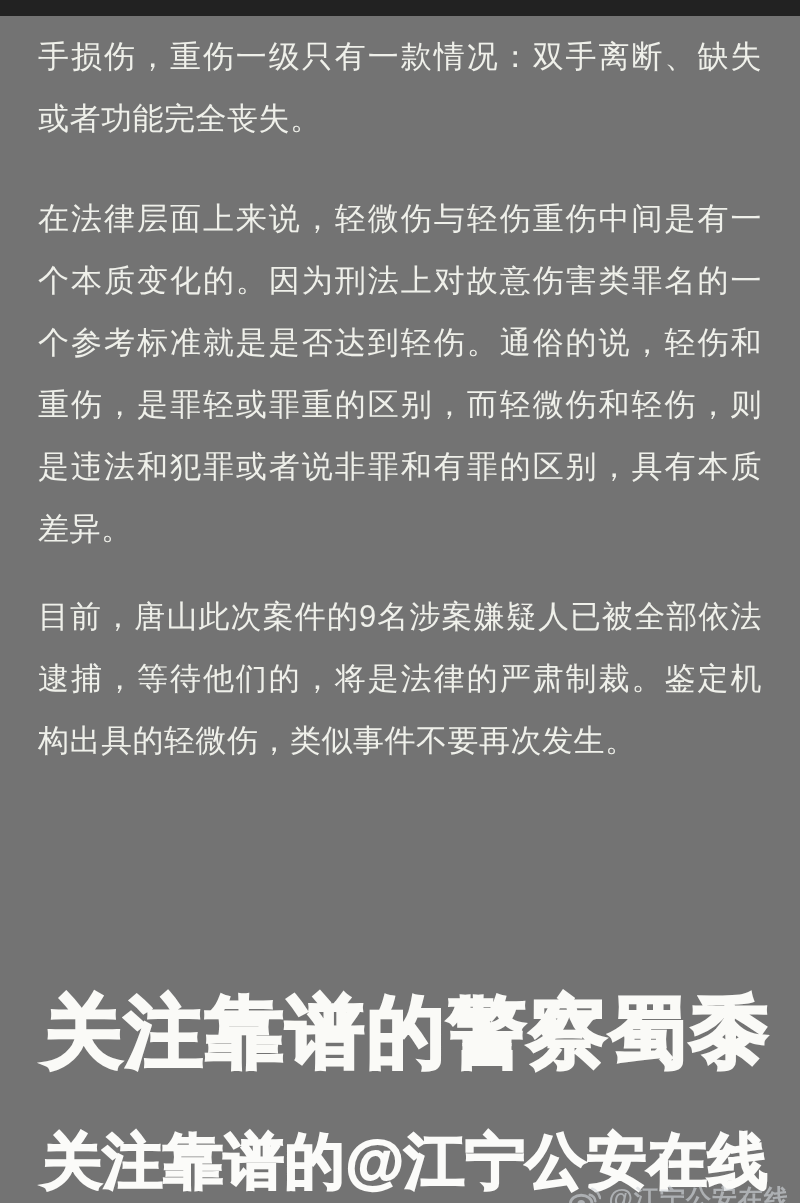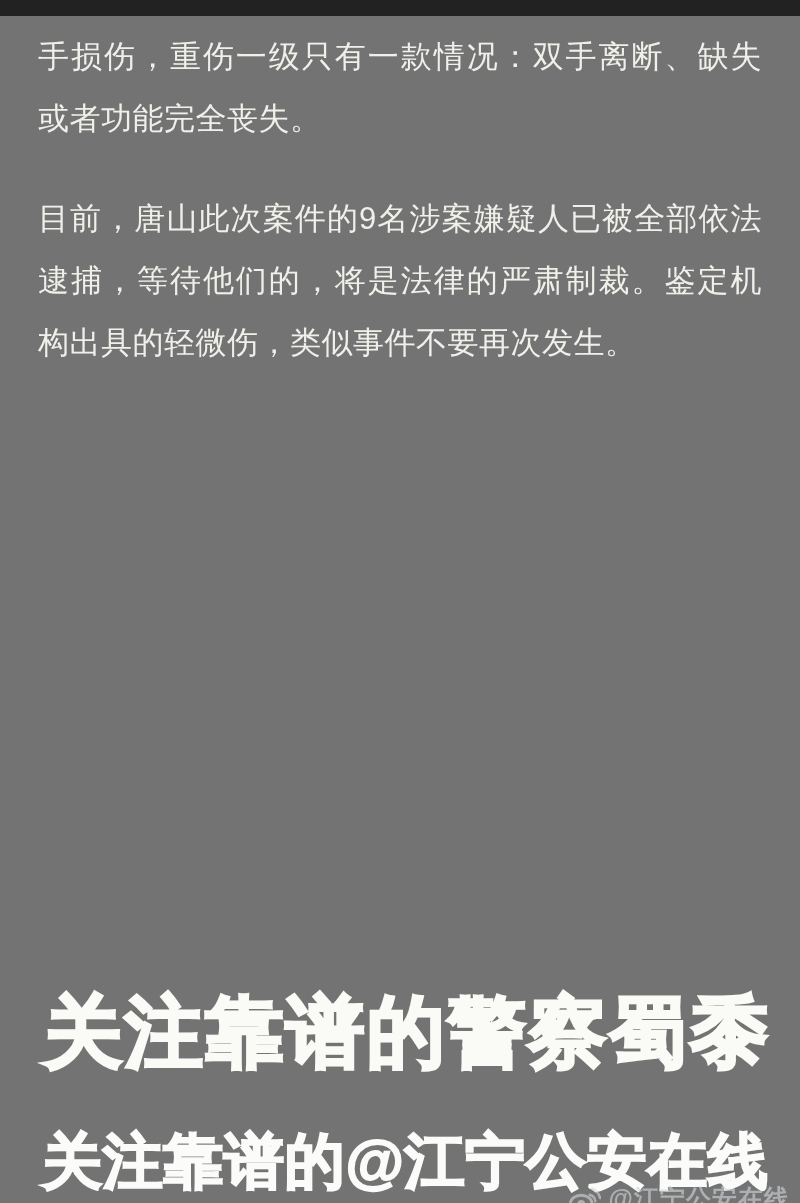--- a/index.html
+++ b/index.html
@@ -77,20 +77,21 @@
     display: block;
   }
 </style>
 </head>
 <body>
 
 <div class="canvas">
 
   <div class="body-text">
     <p>手损伤，重伤一级只有一款情况：双手离断、缺失或者功能完全丧失。</p>
+    <p class="tight">在法律层面上来说，轻微伤与轻伤重伤中间是有一个本质变化的。因为刑法上对故意伤害类罪名的一个参考标准就是是否达到轻伤。通俗的说，轻伤和重伤，是罪轻或罪重的区别，而轻微伤和轻伤，则是违法和犯罪或者说非罪和有罪的区别，具有本质差异。</p>
     <p>目前，唐山此次案件的9名涉案嫌疑人已被全部依法逮捕，等待他们的，将是法律的严肃制裁。鉴定机构出具的轻微伤，类似事件不要再次发生。</p>
   </div>
 
   <div class="headline">关注靠谱的警察蜀黍</div>
 
   <div class="subheadline">关注靠谱的@江宁公安在线</div>
 
   <div class="watermark">
     <span>
       <svg width="32" height="30" viewBox="0 0 34 31" fill="none" stroke="currentColor">

